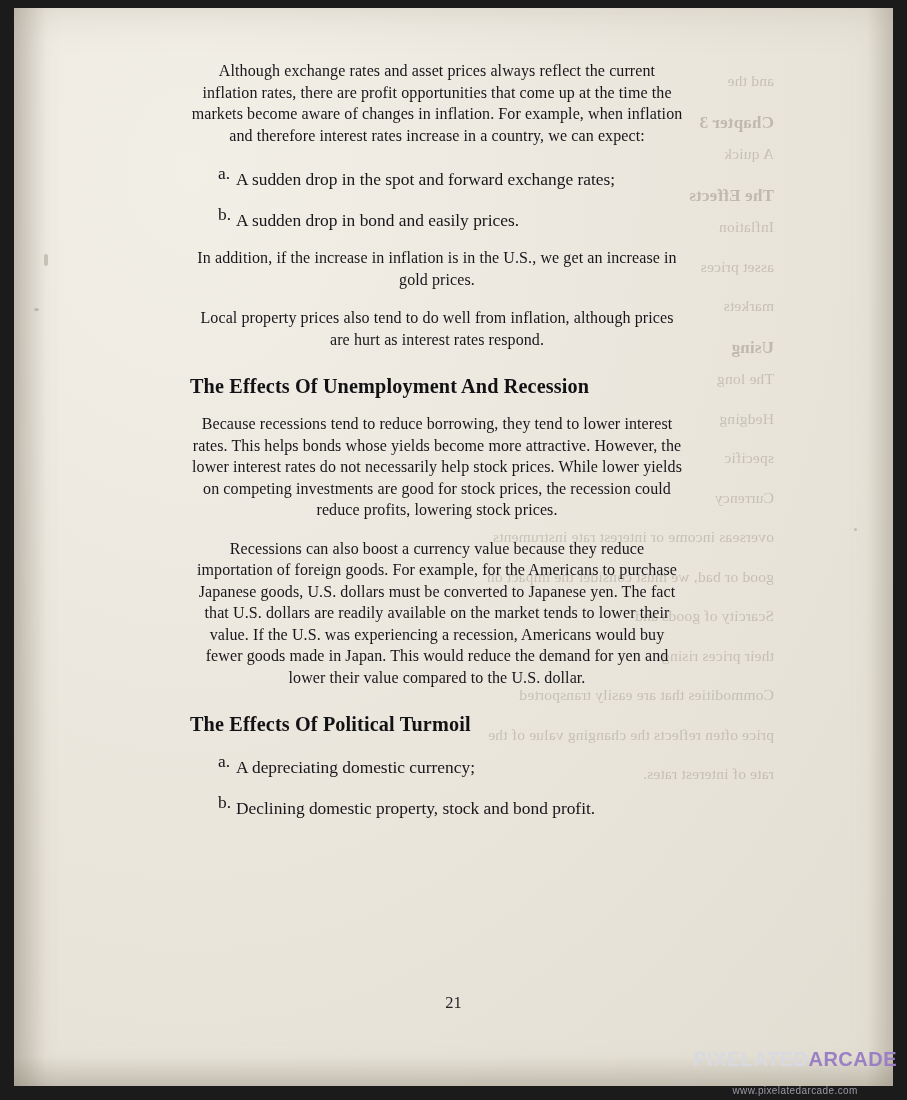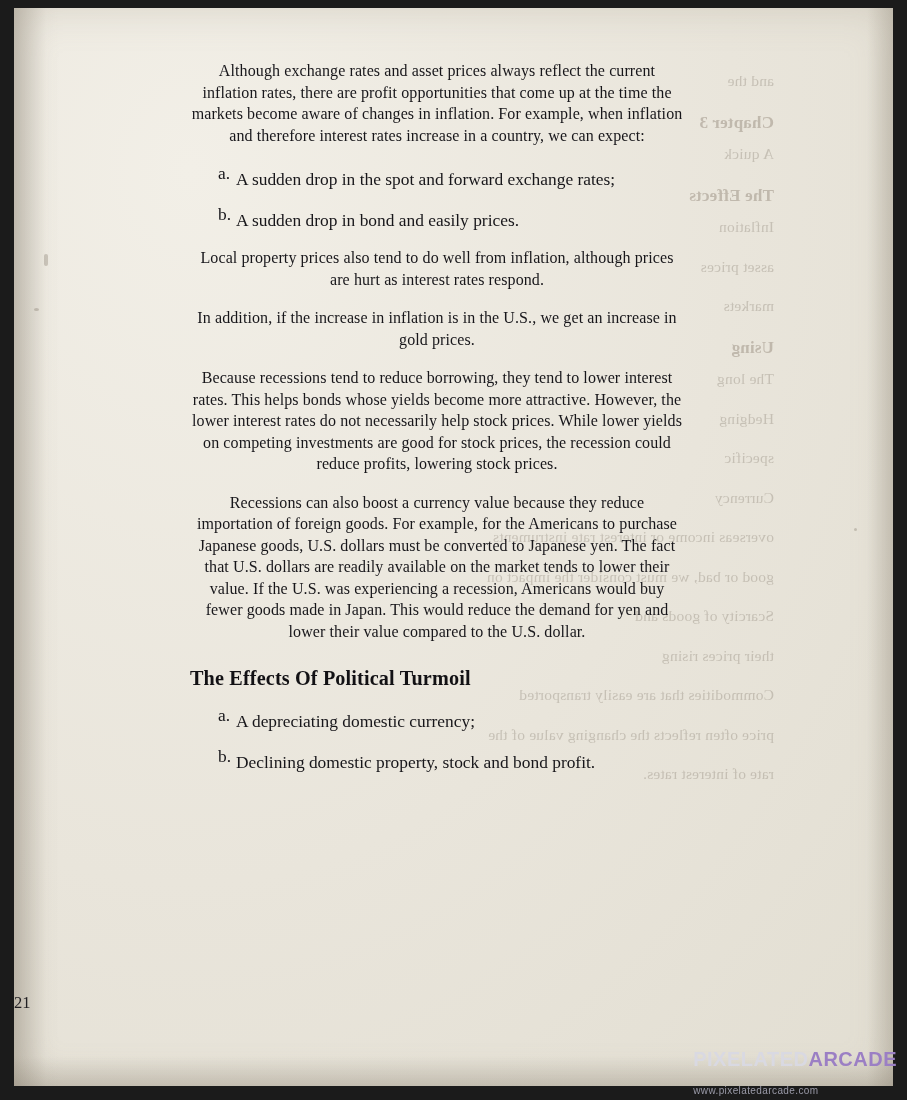--- a/index.html
+++ b/index.html
@@ -117,30 +117,30 @@
   }
   ol.alpha li .tx {
     flex: 1 1 auto;
     margin-top: 6px;
   }
   .folio {
     position: absolute;
     left: 0;
     top: 985px;
     width: 879px;
-    text-align: left;
+    text-align: center;
     font-size: 16.5px;
     color: #201f22;
   }
   
   .wm {
     position: absolute;
     right: 10px;
     bottom: 4px;
-    text-align: left;
+    text-align: center;
     font-family: "Liberation Sans", sans-serif;
     user-select: none;
   }
   .wm .wm-main {
     font-size: 20px;
     font-weight: bold;
     letter-spacing: 0.5px;
     line-height: 22px;
   }
   .wm .wm-main .a { color: #d9d9e2; }
@@ -199,23 +199,24 @@
         <li>
           <span class="mk">a.</span>
           <span class="tx">A sudden drop in the spot and forward exchange rates;</span>
         </li>
         <li>
           <span class="mk">b.</span>
           <span class="tx">A sudden drop in bond and easily prices.</span>
         </li>
       </ol>
 
+      <p class="body">In addition, if the increase in inflation is in the U.S., we get an increase in gold prices.</p>
       <p class="body">Local property prices also tend to do well from inflation, although prices are hurt as interest rates respond.</p>
-      <p class="body">In addition, if the increase in inflation is in the U.S., we get an increase in gold prices.</p>
-
+
+      <h2 class="head">The Effects Of Unemployment And Recession</h2>
 
       <p class="body">Because recessions tend to reduce borrowing, they tend to lower interest rates.  This helps bonds whose yields become more attractive.  However, the lower interest rates do not necessarily help stock prices.  While lower yields on competing investments are good for stock prices, the recession could reduce profits, lowering stock prices.</p>
       <p class="body">Recessions can also boost a currency value because they reduce importation of foreign goods.  For example, for the Americans to purchase Japanese goods, U.S. dollars must be converted to Japanese yen.  The fact that U.S. dollars are readily available on the market tends to lower their value.  If the U.S. was experiencing a recession, Americans would buy fewer goods made in Japan.  This would reduce the demand for yen and lower their value compared to the U.S. dollar.</p>
 
       <h2 class="head">The Effects Of Political Turmoil</h2>
 
 
       <ol class="alpha">
         <li>
           <span class="mk">a.</span>

